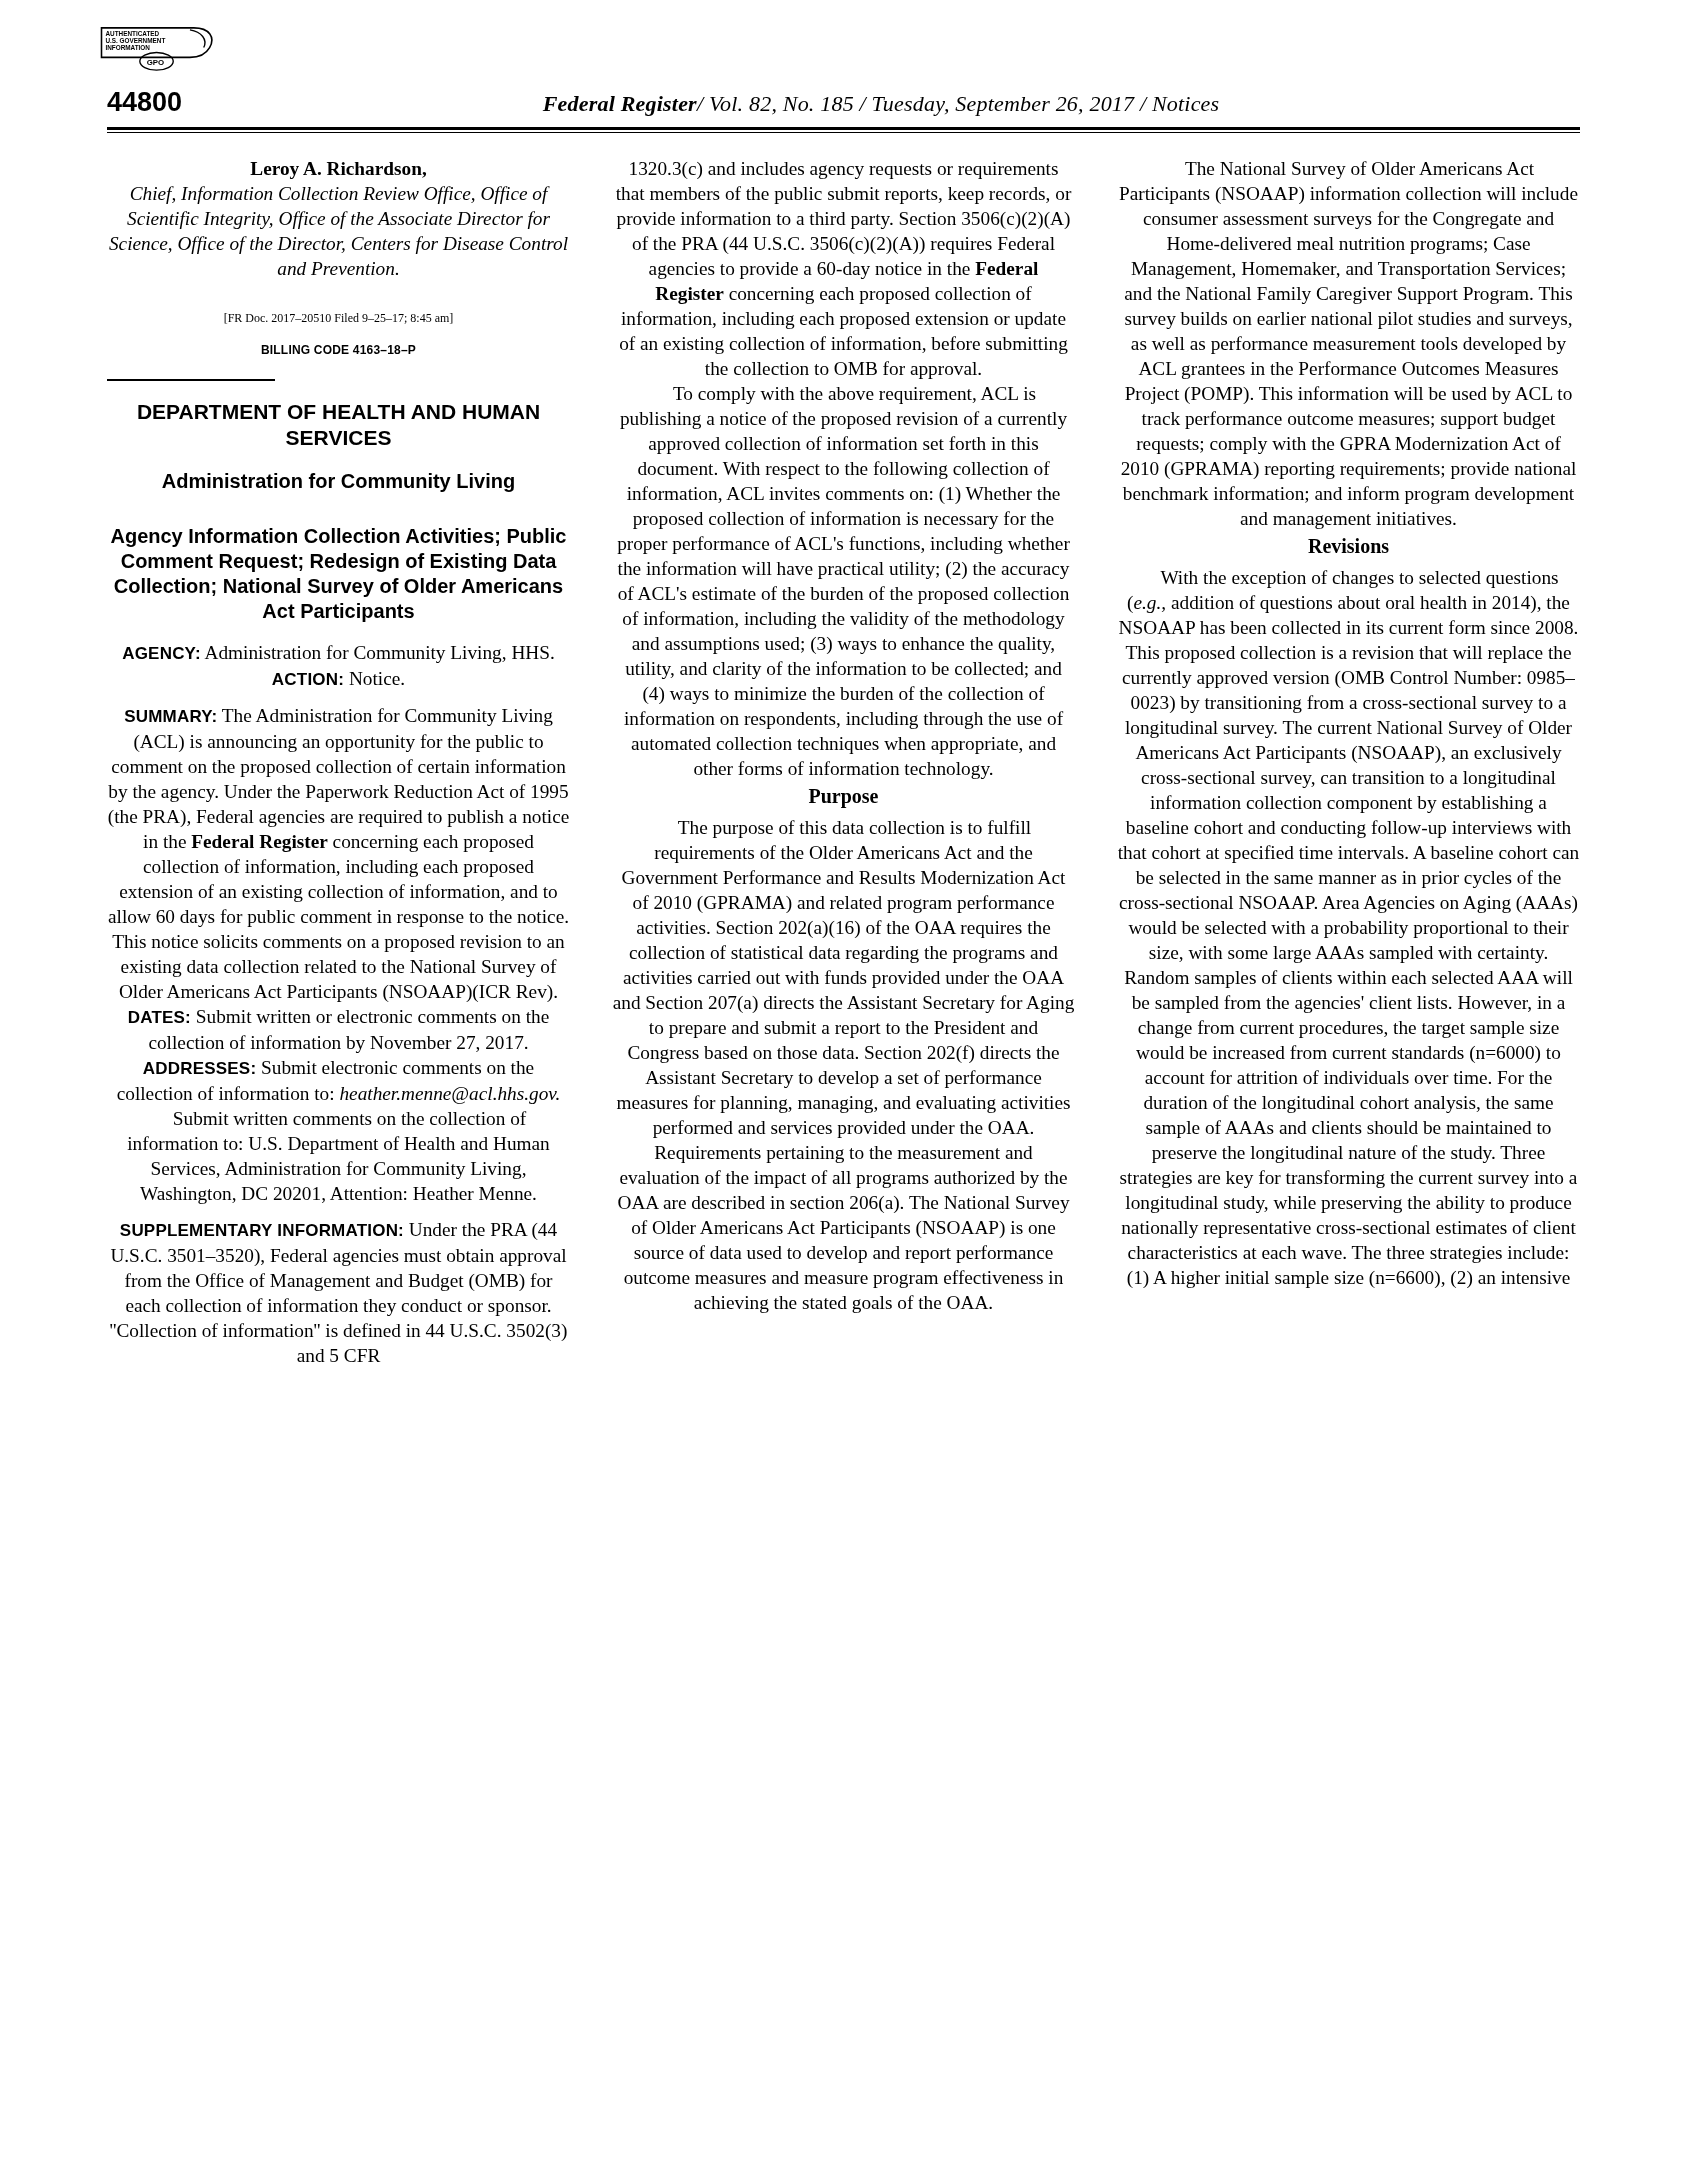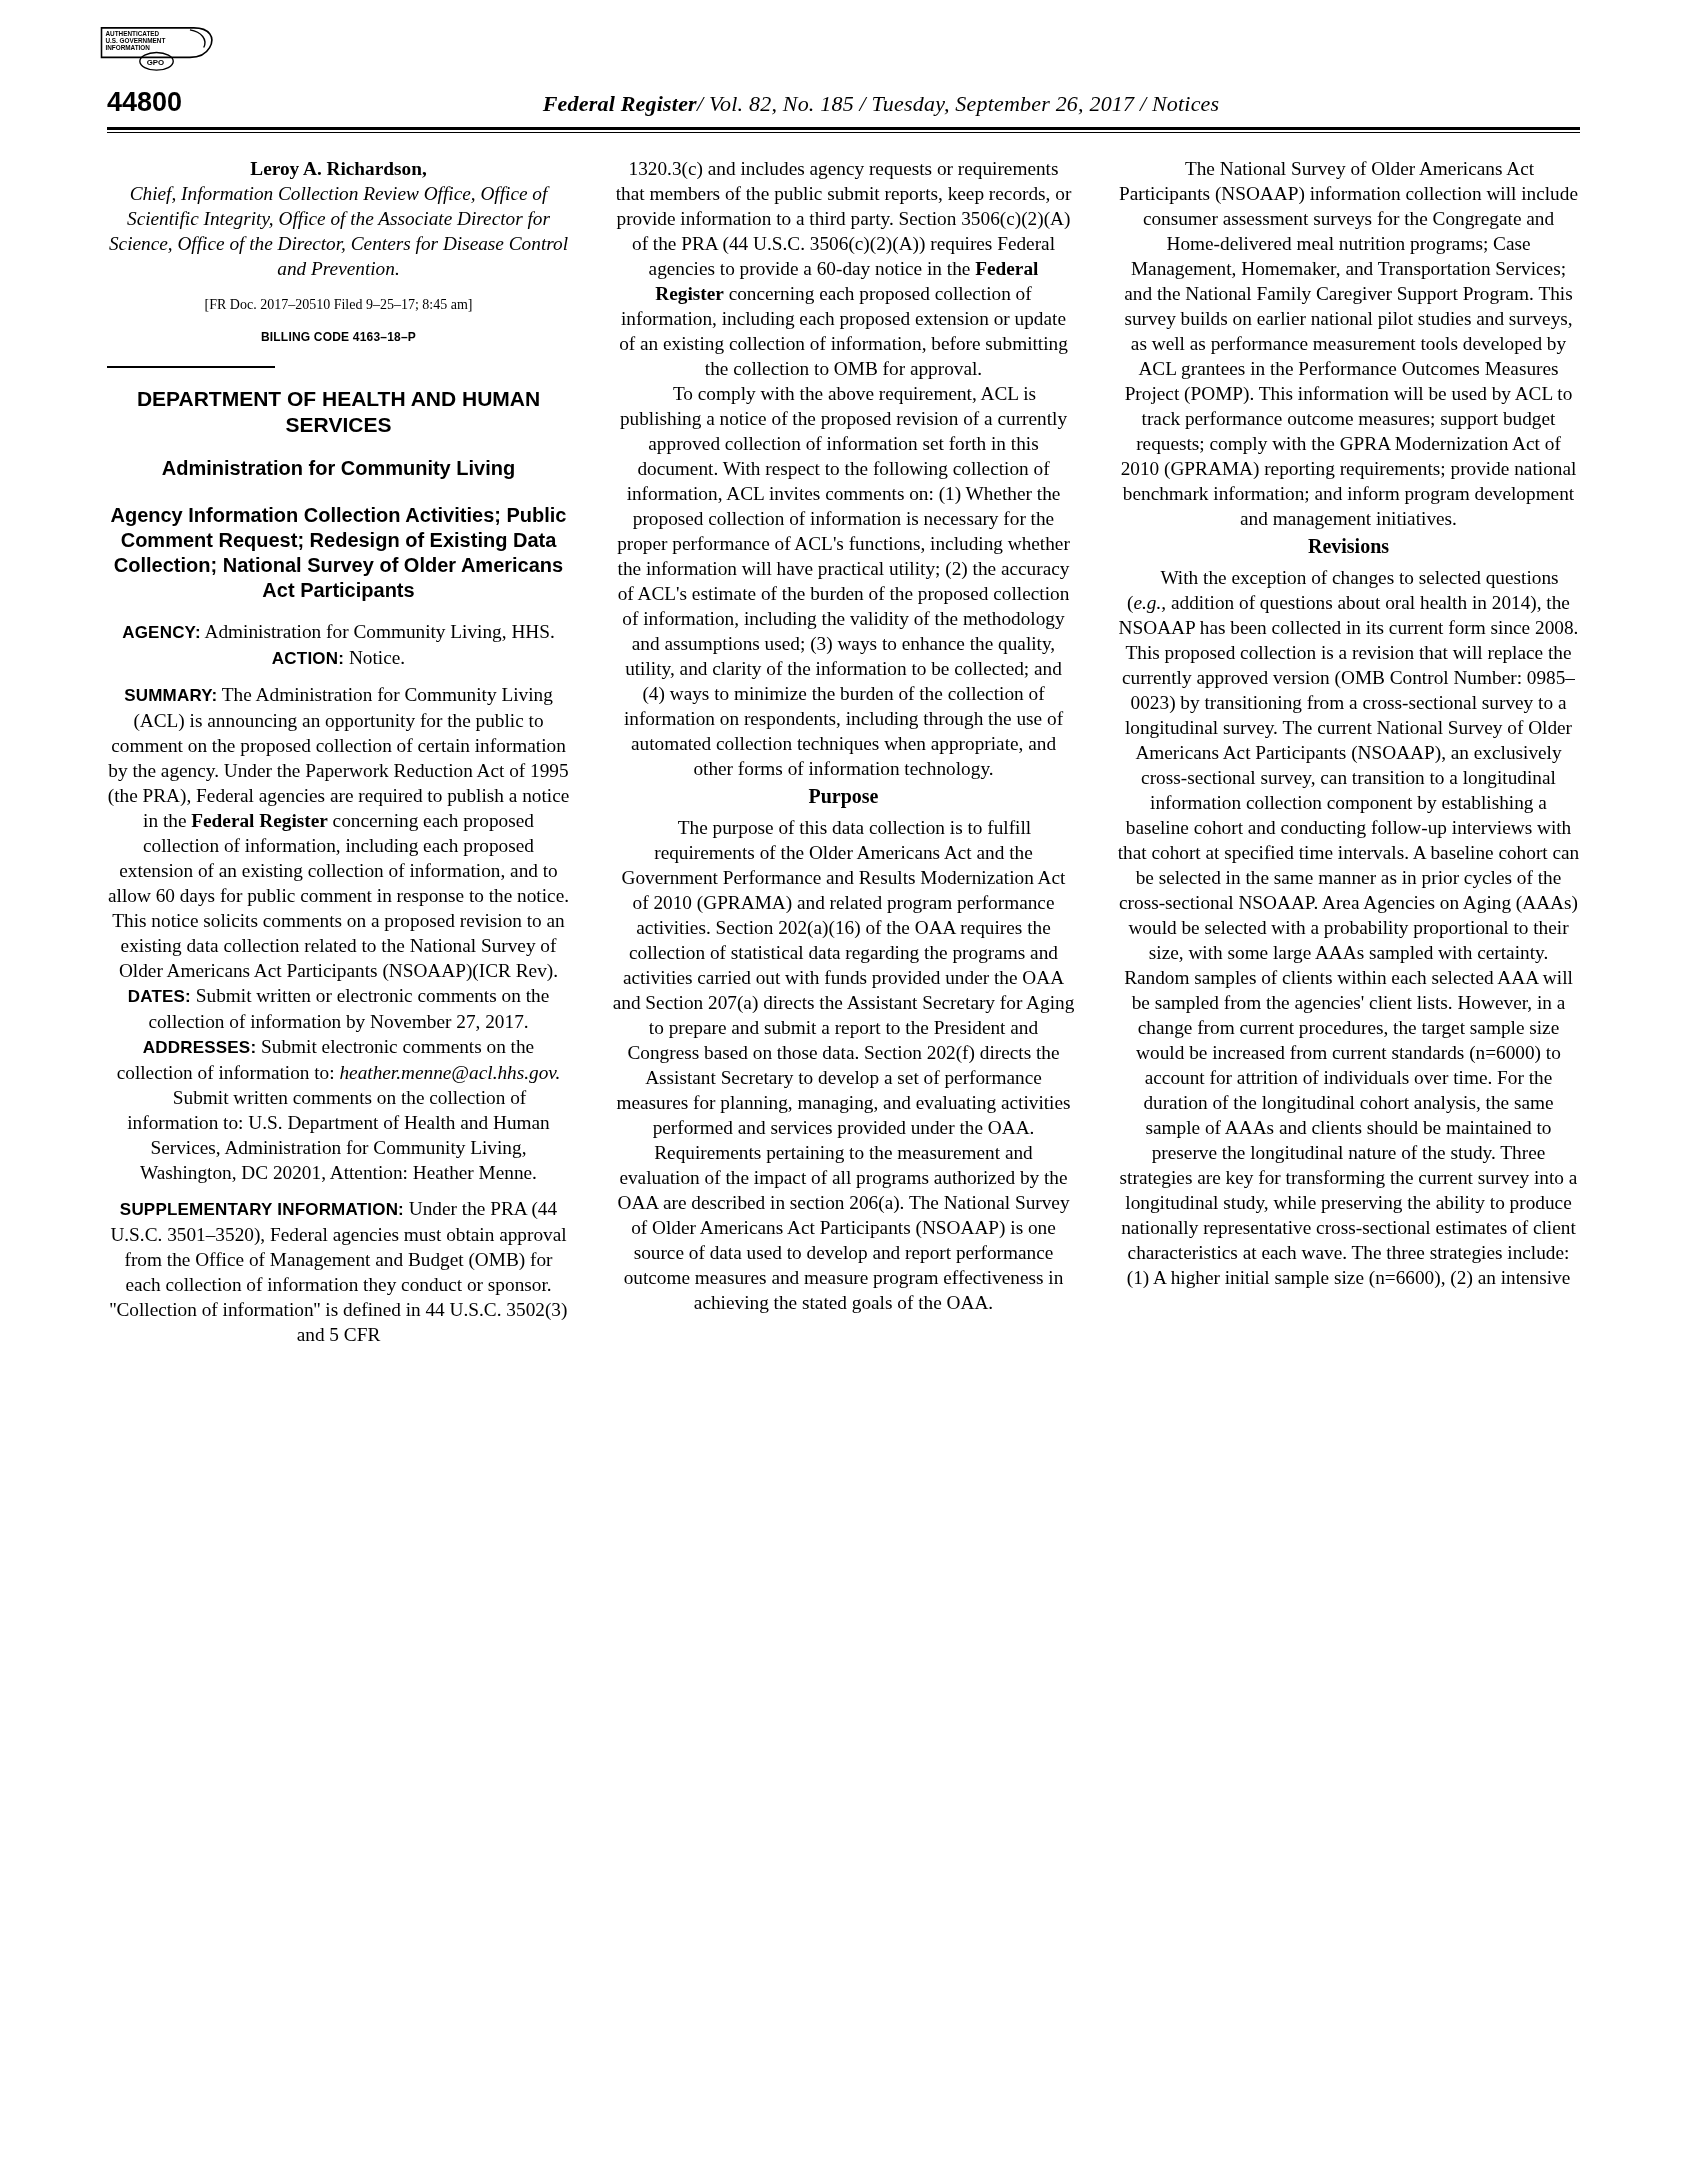--- a/index.html
+++ b/index.html
@@ -100,22 +100,22 @@
   .name-line {
     font-weight: bold;
     font-size: 19.3px;
   }
   .title-italic {
     font-style: italic;
     font-size: 19.3px;
     line-height: 25px;
   }
   .frdoc {
-    font-size: 14px;
-    margin-top: 13px;
+    font-size: 12px;
+    margin-top: 26px;
     line-height: 22px;
   }
   .billing {
     font-family: "Liberation Sans", sans-serif;
     font-size: 12px;
     font-weight: bold;
     margin-top: 9px;
     letter-spacing: 0.2px;
   }
   .rule-short {
@@ -129,21 +129,21 @@
     font-weight: bold;
     font-size: 21px;
     line-height: 26px;
     margin-bottom: 18px;
   }
   .agency {
     font-family: "Liberation Sans", sans-serif;
     font-weight: bold;
     font-size: 20px;
     line-height: 25px;
-    margin-bottom: 22px;
+    margin-bottom: 30px;
   }
   .doc-title {
     font-family: "Liberation Sans", sans-serif;
     font-weight: bold;
     font-size: 20px;
     line-height: 25px;
     margin-bottom: 16px;
   }
   .lbl {
     font-family: Liberation Sans, sans-serif;

